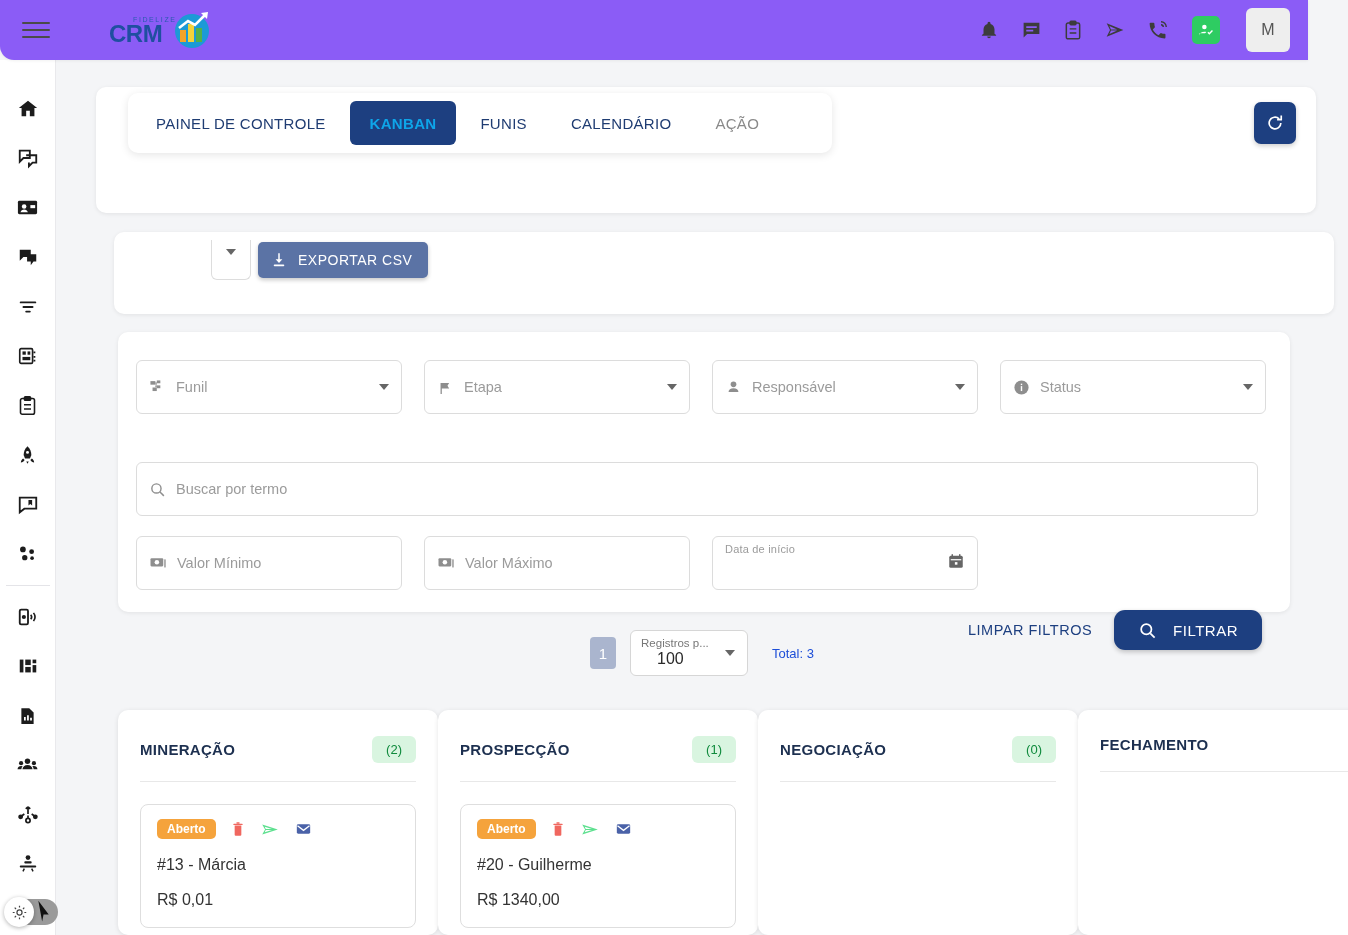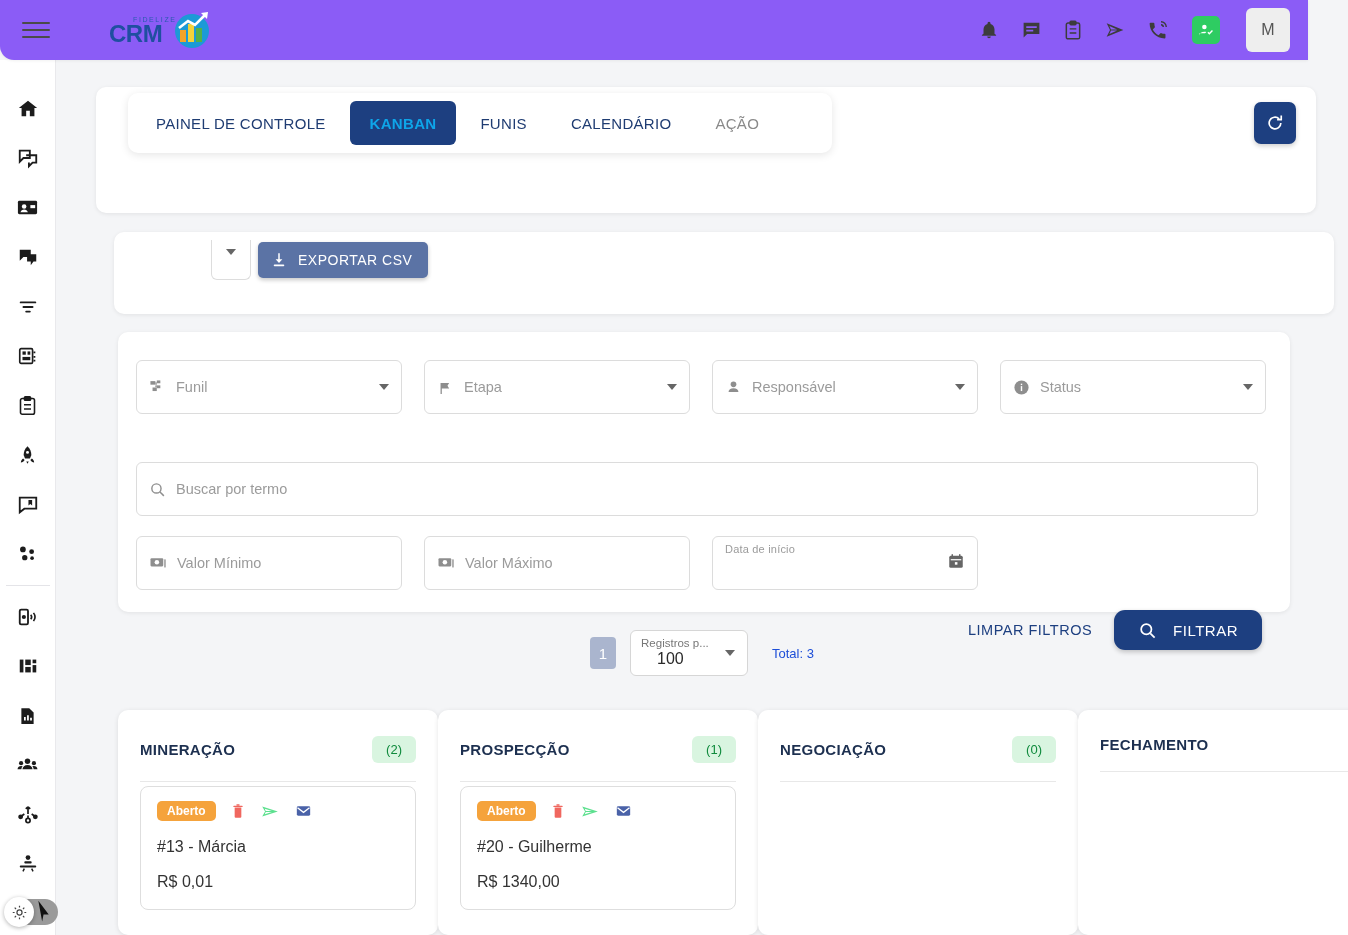--- a/index.html
+++ b/index.html
@@ -204,21 +204,21 @@
     padding: 26px 22px 0 22px; flex: 0 0 auto;
   }
   .kcol-head { display: flex; align-items: center; justify-content: space-between; }
   .kcol-title { font-size: 15px; font-weight: 700; color: #1d3050; letter-spacing: .3px; }
   .kbadge {
     background: #d9f5e0; color: #0f8a3c; font-size: 13px;
     padding: 6px 14px; border-radius: 6px;
   }
   .kcol-rule { height: 1px; background: #e8e8e8; margin-top: 18px; }
   .kcard {
-    margin-top: 4px; border: 1px solid #dedede; border-radius: 8px;
+    margin-top: 22px; border: 1px solid #dedede; border-radius: 8px;
     padding: 14px 16px 18px 16px; background: #fff; cursor: grab;
   }
   .kcard-icons { display: flex; align-items: center; gap: 14px; }
   .k-status {
     background: #f5a33c; color: #fff; font-size: 12px; font-weight: 600;
     padding: 3px 10px; border-radius: 5px;
   }
   .kc-ic { cursor: pointer; display: flex; align-items: center; }
   .kcard-title { font-size: 16px; color: #333; margin-top: 17px; }
   .kcard-value { font-size: 16px; color: #333; margin-top: 17px; }

